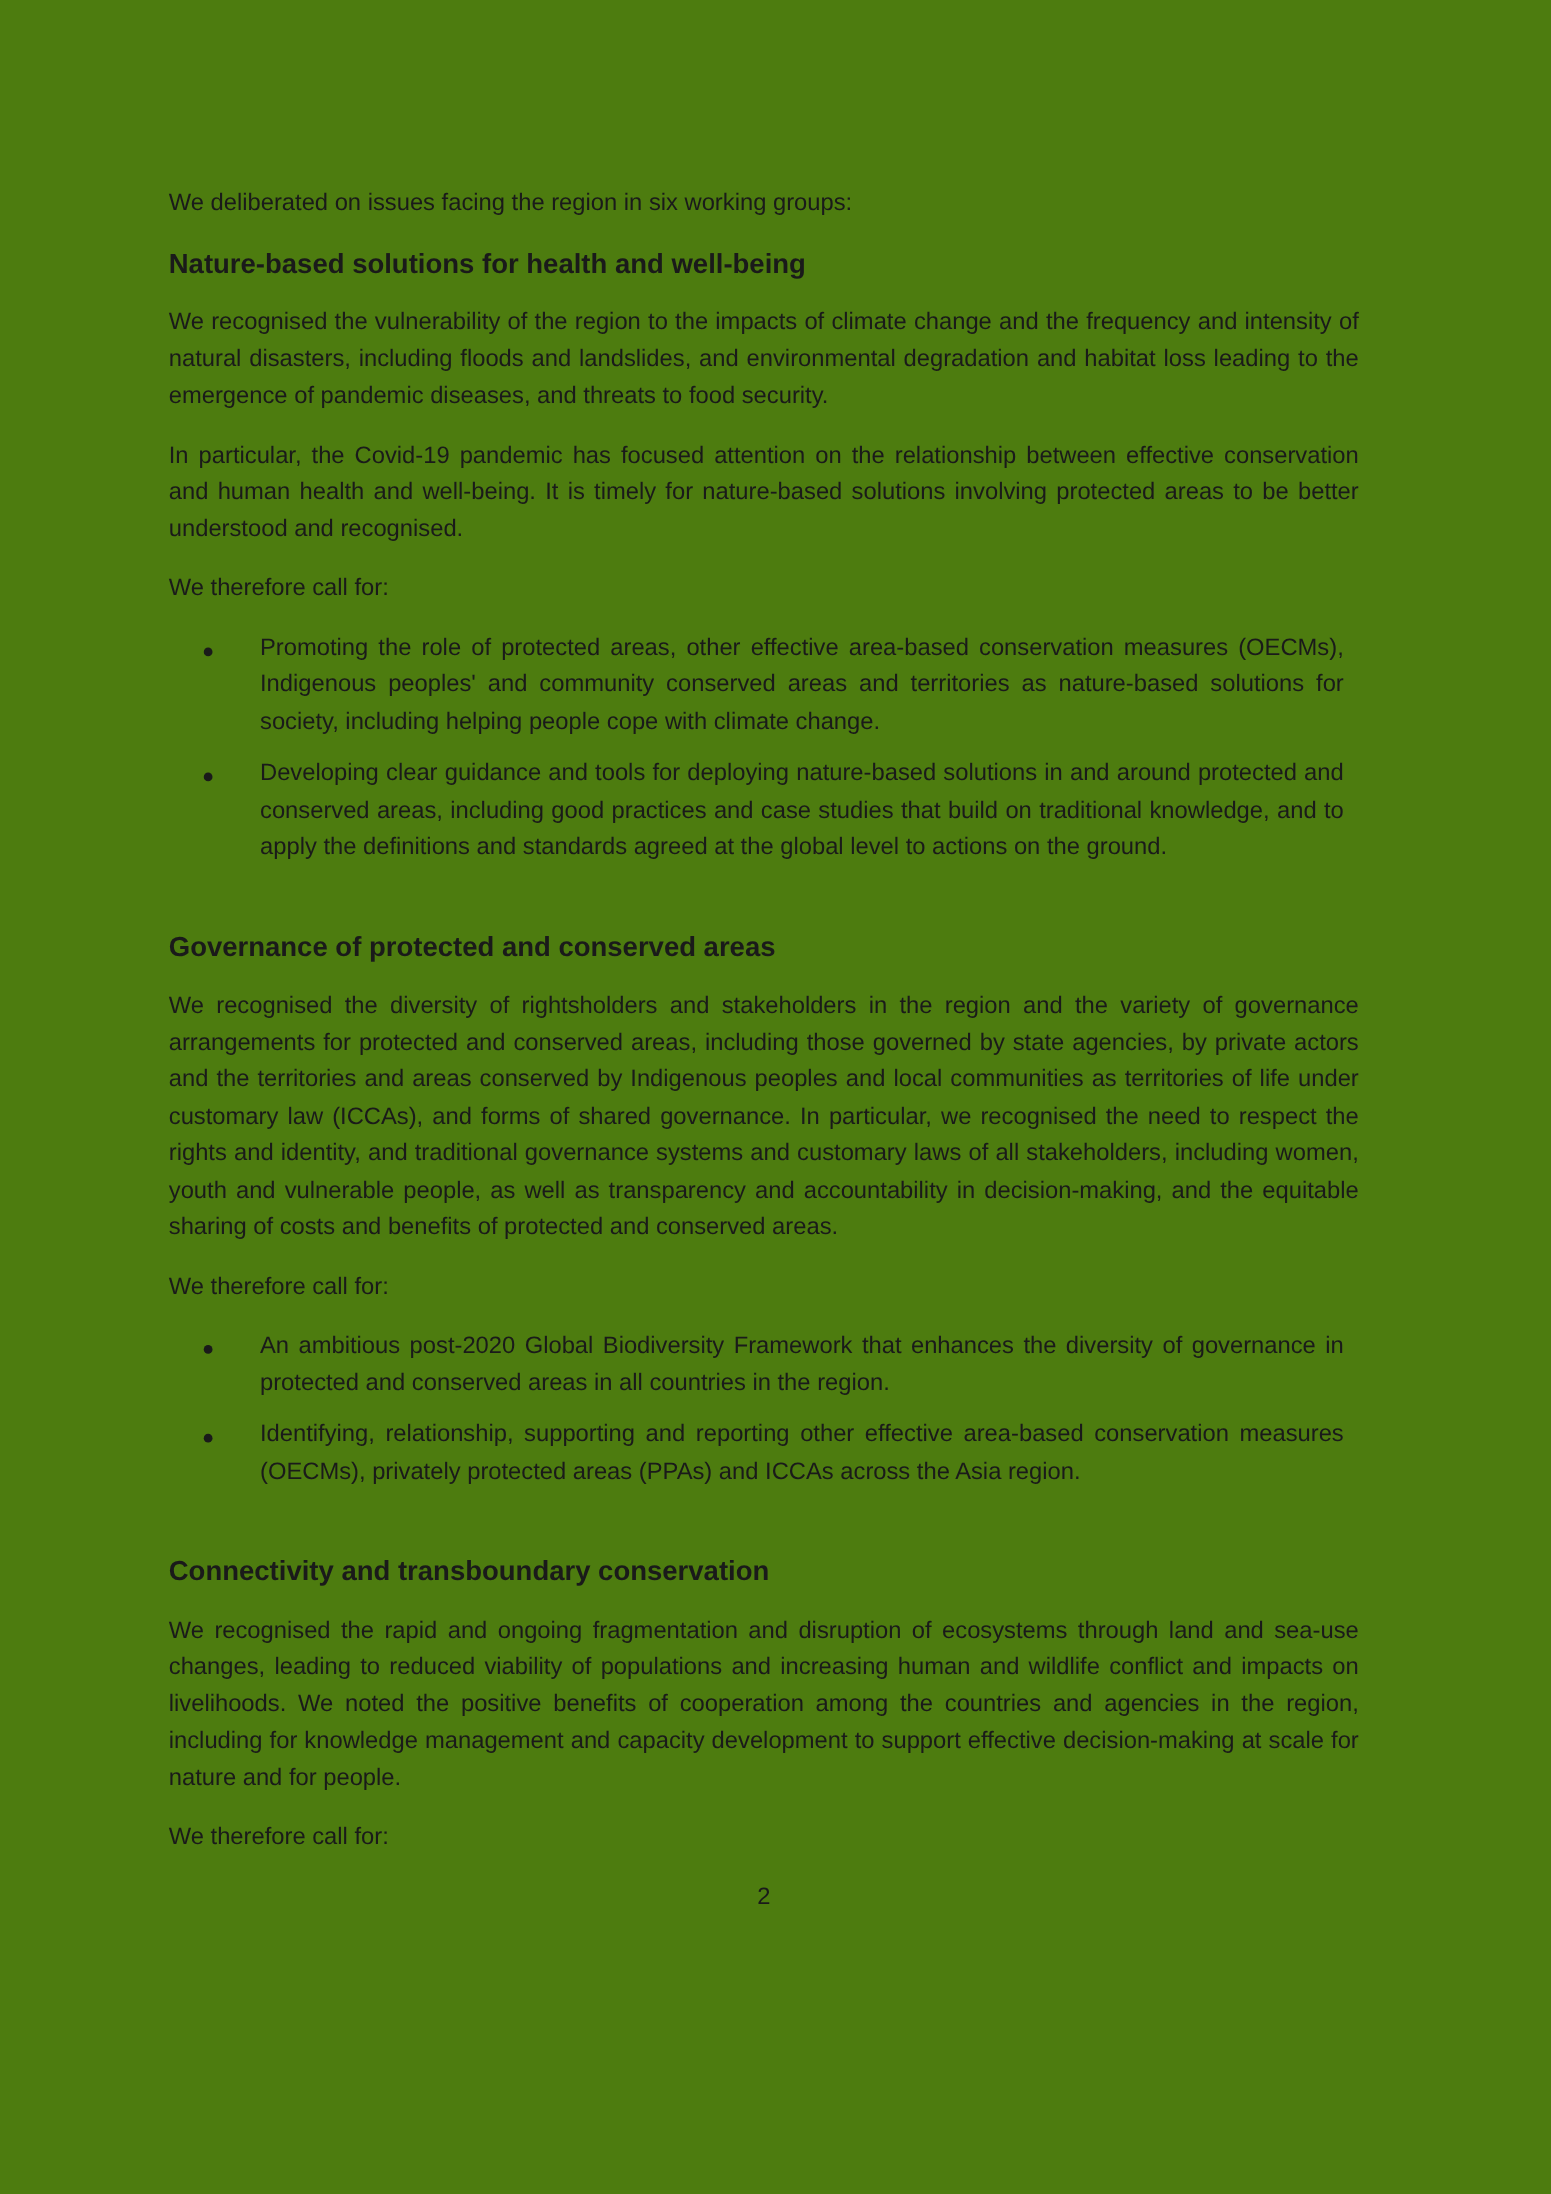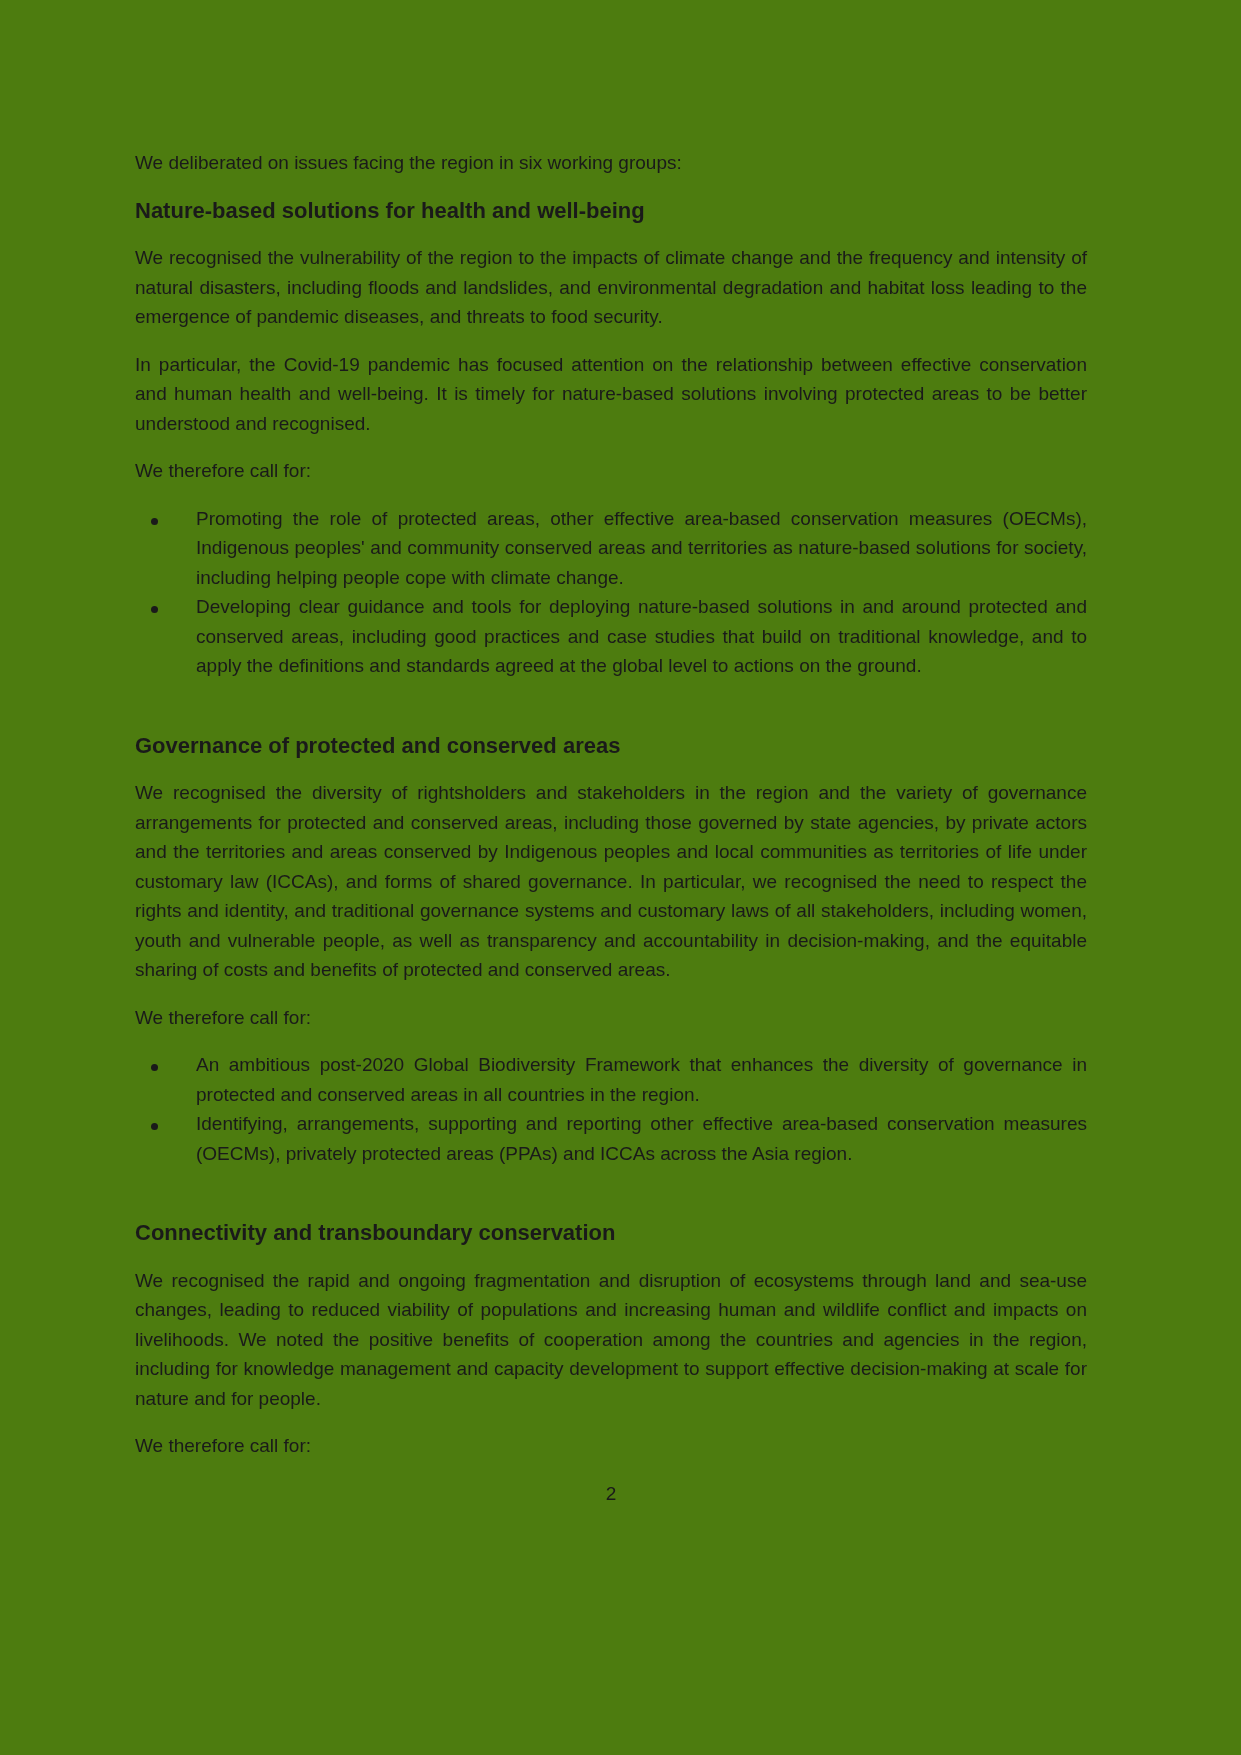--- a/index.html
+++ b/index.html
@@ -33,21 +33,21 @@
     margin: 0 0 18px 0;
   }
   ul.bullet-list {
     margin: 0 0 50px 0;
     padding: 0;
   }
   ul.bullet-list li {
     list-style: none;
     position: relative;
     padding-left: 61px;
-    margin: 0;
+    margin: 12px;
     text-align: justify;
   }
   ul.bullet-list li::before {
     content: "";
     position: absolute;
     left: 16px;
     top: 14px;
     width: 7px;
     height: 7px;
     border-radius: 50%;
@@ -75,21 +75,21 @@
       <li>Developing clear guidance and tools for deploying nature-based solutions in and around protected and conserved areas, including good practices and case studies that build on traditional knowledge, and to apply the definitions and standards agreed at the global level to actions on the ground.</li>
     </ul>
   </section>
 
   <section>
     <h2 class="section-heading">Governance of protected and conserved areas</h2>
     <p class="just">We recognised the diversity of rightsholders and stakeholders in the region and the variety of governance arrangements for protected and conserved areas, including those governed by state agencies, by private actors and the territories and areas conserved by Indigenous peoples and local communities as territories of life under customary law (ICCAs), and forms of shared governance. In particular, we recognised the need to respect the rights and identity, and traditional governance systems and customary laws of all stakeholders, including women, youth and vulnerable people, as well as transparency and accountability in decision-making, and the equitable sharing of costs and benefits of protected and conserved areas.</p>
     <p>We therefore call for:</p>
     <ul class="bullet-list">
       <li>An ambitious post-2020 Global Biodiversity Framework that enhances the diversity of governance in protected and conserved areas in all countries in the region.</li>
-      <li>Identifying, arrangements, supporting and reporting other effective area-based conservation measures (OECMs), privately protected areas (PPAs) and ICCAs across the Asia region.</li>
+      <li>Identifying, relationship, supporting and reporting other effective area-based conservation measures (OECMs), privately protected areas (PPAs) and ICCAs across the Asia region.</li>
     </ul>
   </section>
 
   <section>
     <h2 class="section-heading">Connectivity and transboundary conservation</h2>
     <p class="just">We recognised the rapid and ongoing fragmentation and disruption of ecosystems through land and sea-use changes, leading to reduced viability of populations and increasing human and wildlife conflict and impacts on livelihoods. We noted the positive benefits of cooperation among the countries and agencies in the region, including for knowledge management and capacity development to support effective decision-making at scale for nature and for people.</p>
     <p>We therefore call for:</p>
   </section>
 
   <div class="page-number">2</div>

